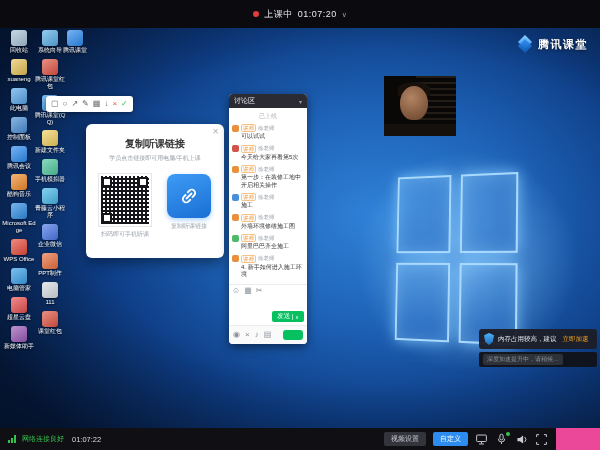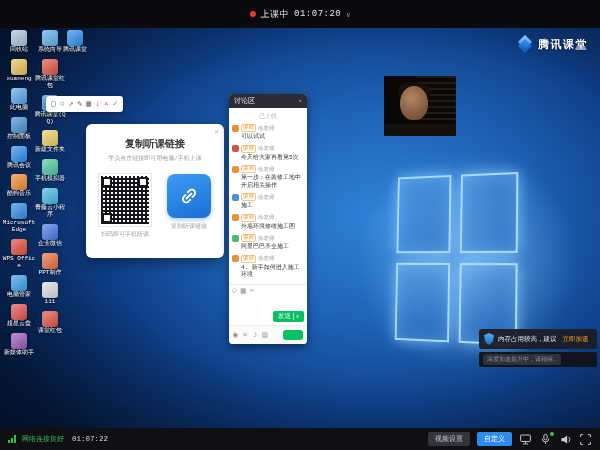--- a/index.html
+++ b/index.html
@@ -1,17 +1,17 @@
 <!DOCTYPE html>
 <html><head>
 <meta charset="utf-8">
 <style>
   html,body{margin:0;padding:0;background:#222;}
   .stage{position:relative;width:600px;height:450px;background:#ec4899;overflow:hidden;
-         font-family:Liberation Mono, monospace;}
+         font-family:Liberation Sans, sans-serif;}
   
   .topbar{position:absolute;left:0;top:0;width:600px;height:28px;background:#0b0b0f;
           display:flex;align-items:center;justify-content:center;gap:5px;}
   .rec-dot{width:6px;height:6px;border-radius:50%;background:#e23b3b;}
   .topbar .t-text{font-size:9px;color:#e6e8ec;letter-spacing:.5px;}
   .topbar .chev{font-size:7px;color:#9aa0a8;margin-top:1px;}
   
   .desktop{position:absolute;left:0;top:28px;width:600px;height:400px;overflow:hidden;
     background:radial-gradient(ellipse 430px 310px at 63% 47%, #2f82d8 0%, #1e63b8 34%, #0e3d85 66%, #061f4a 100%);}
   .vignette{position:absolute;inset:0;background:radial-gradient(ellipse at 63% 47%, rgba(0,0,0,0) 55%, rgba(0,0,0,.45) 100%);}
@@ -96,21 +96,21 @@
   .notif{position:absolute;left:479px;top:301px;width:118px;height:20px;border-radius:3px;
     background:rgba(28,30,38,.95);display:flex;align-items:center;gap:4px;padding:0 5px;box-sizing:border-box;}
   .shield{width:10px;height:12px;flex:none;background:linear-gradient(180deg,#4fb0f5,#1e6fc0);
     clip-path:polygon(50% 0,100% 18%,88% 72%,50% 100%,12% 72%,0 18%);}
   .notif .ntext{font-size:6.5px;color:#e6e8ec;white-space:nowrap;}
   .notif .naction{font-size:6.5px;color:#f5a623;margin-left:2px;cursor:pointer;}
   .notif2{position:absolute;left:479px;top:324px;width:118px;height:15px;border-radius:2px;
     background:rgba(16,18,24,.95);display:flex;align-items:center;padding:0 4px;box-sizing:border-box;}
   .notif2 .inner{background:#2e3138;border-radius:2px;padding:1px 4px;font-size:6px;color:#8a8f99;white-space:nowrap;}
   
-  .bottombar{position:absolute;left:0;top:428px;width:600px;height:22px;background:#101014;
+  .bottombar{position:absolute;left:0;top:428px;width:556px;height:22px;background:#101014;
     display:flex;align-items:center;padding:0 8px;box-sizing:border-box;gap:6px;}
   .net-ic{display:flex;align-items:flex-end;gap:1px;height:8px;}
   .net-ic i{width:2px;background:#35c24d;display:block;}
   .net-ic i:nth-child(1){height:3px;} .net-ic i:nth-child(2){height:5px;} .net-ic i:nth-child(3){height:8px;}
   .net-text{font-size:7px;color:#35c24d;}
   .bb-time{font-size:7.5px;color:#d8dadf;margin-left:2px;}
   .bb-right{margin-left:auto;display:flex;align-items:center;gap:7px;}
   .pill{font-size:7px;border-radius:2px;padding:2px 7px;cursor:pointer;}
   .pill.dark{background:#33343c;color:#c9ccd4;}
   .pill.blue{background:#2d8cf0;color:#fff;}

